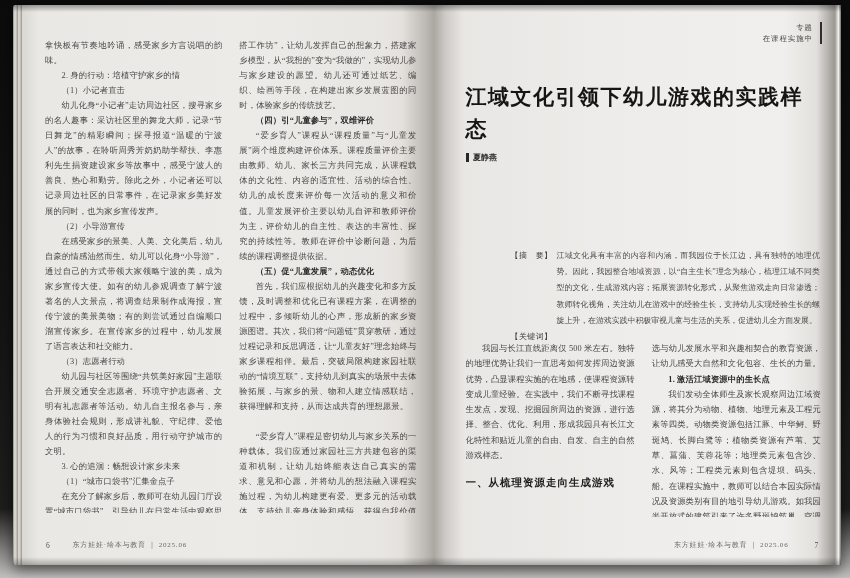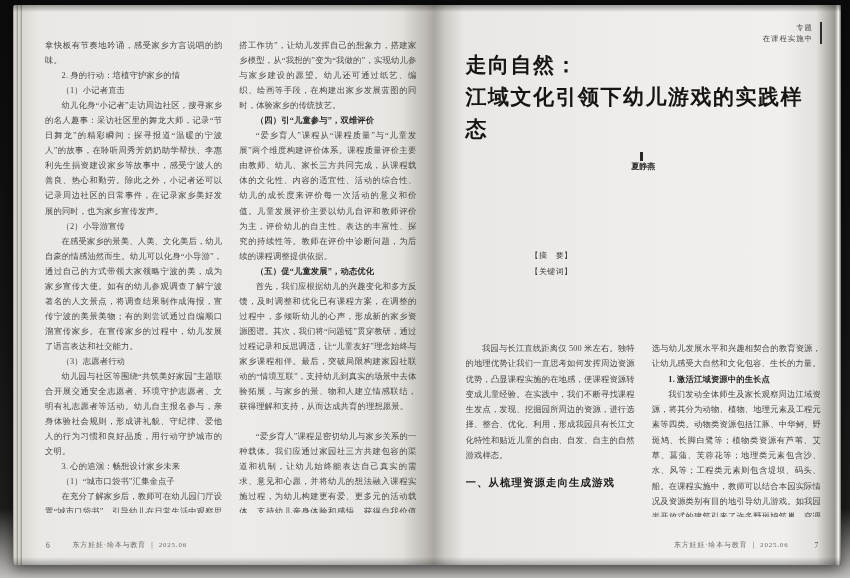--- a/index.html
+++ b/index.html
@@ -51,27 +51,27 @@
   
   .topic-tag{
     position:absolute;top:17px;right:19px;text-align:right;
     font-size:7.4px;line-height:11px;color:#4c4a47;letter-spacing:1px;
     border-right:2.5px solid #2e2d2b;padding-right:7px;
   }
   .rp-head{position:absolute;left:34px;right:20px;top:44px;}
   .title{
     margin:0;font-size:21px;line-height:32px;font-weight:bold;color:#161514;letter-spacing:1.5px;
   }
-  .author{margin-top:7px;font-size:8px;font-weight:bold;color:#2e2d2b;display:flex;align-items:center;flex-direction:column;}
+  .author{margin-top:7px;font-size:8px;font-weight:bold;color:#2e2d2b;display:flex;align-items:center;}
   .author-bar{display:inline-block;width:3.5px;height:9px;background:#29282६;background:#292826;margin-right:4px;}
   .abstract{
     position:absolute;left:79px;right:21px;top:243px;
     font-size:7.9px;line-height:16.2px;color:#4c4a48;text-align:justify;
   }
-  .abs-row{display:flex;margin-left:20px;}
+  .abs-row{display:flex;}
   .abs-label{flex:none;width:46px;color:#3c3b39;letter-spacing:.5px;}
   .abs-text{flex:1;min-width:0;}
   .rp-cols{position:absolute;left:34px;right:20px;top:336px;bottom:48px;overflow:hidden;}
   .rp-cols .col{font-size:8.3px;line-height:15.3px;letter-spacing:.15px;}
 
   
   .footer{position:absolute;bottom:15px;font-size:7px;color:#6b6965;letter-spacing:.8px;display:flex;align-items:center;}
   .footer .pagenum{font-size:7.5px;color:#555350;}
   .footer-left{left:24px;gap:22px;}
   .footer-right{right:22px;gap:26px;}
@@ -112,30 +112,31 @@
     </div>
   </div>
 
   <div class="page right-page">
     <div class="topic-tag">
       <div>专题</div>
       <div>在课程实施中</div>
     </div>
 
     <div class="rp-head">
-      <h1 class="title"><span>走向自然：</span><br><span>江域文化引领下幼儿游戏的实践样态</span></h1>
+      <h1 class="title"><br><span>江域文化引领下幼儿游戏的实践样态</span></h1>
       <div class="author">
         <span class="author-bar"></span>
         <span>夏静燕</span>
       </div>
     </div>
 
     <div class="abstract">
       <div class="abs-row">
         <span class="abs-label">【摘　要】</span>
+        <span class="abs-text">江域文化具有丰富的内容和内涵，而我园位于长江边，具有独特的地理优势。因此，我园整合地域资源，以“自主生长”理念为核心，梳理江域不同类型的文化，生成游戏内容；拓展资源转化形式，从聚焦游戏走向日常渗透；教师转化视角，关注幼儿在游戏中的经验生长，支持幼儿实现经验生长的螺旋上升，在游戏实践中积极审视儿童与生活的关系，促进幼儿全方面发展。</span>
       </div>
       <div class="abs-row">
         <span class="abs-label">【关键词】</span>
       </div>
     </div>
 
     <div class="rp-cols cols">
       <div class="col">
           <p class="blk p">我园与长江直线距离仅 500 米左右。独特的地理优势让我们一直思考如何发挥周边资源优势，凸显课程实施的在地感，使课程资源转变成儿童经验。在实践中，我们不断寻找课程生发点，发现、挖掘园所周边的资源，进行选择、整合、优化、利用，形成我园具有长江文化特性和贴近儿童的自由、自发、自主的自然游戏样态。</p>
           <p class="blk h1">一、从梳理资源走向生成游戏</p>

